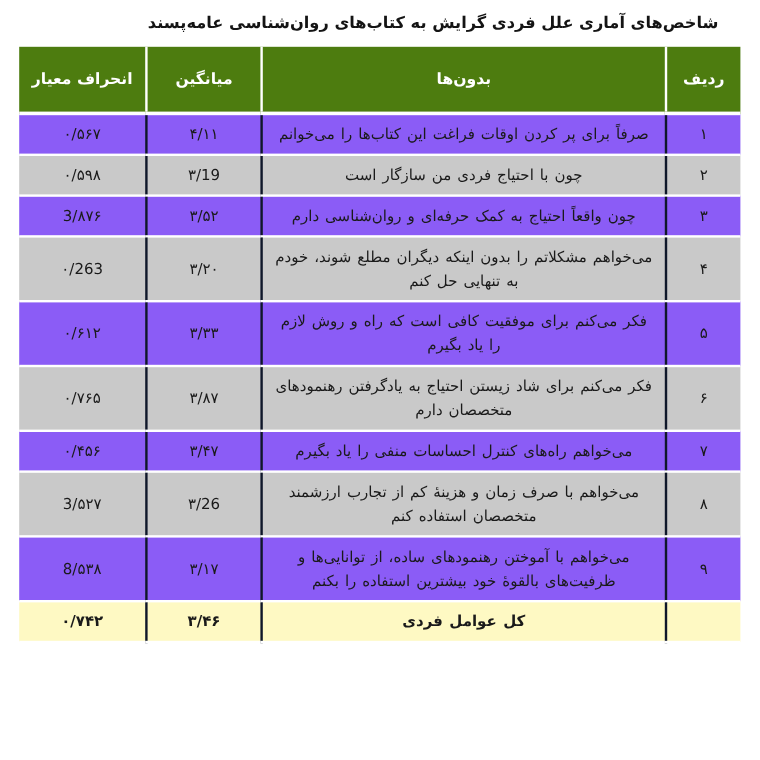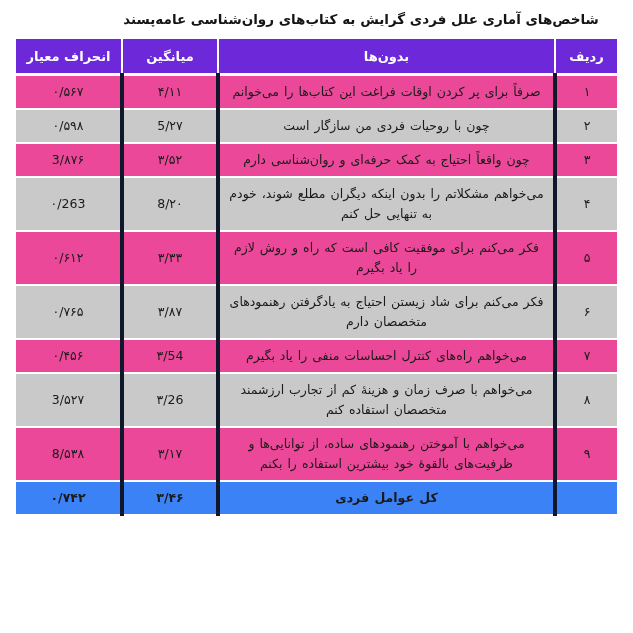--- a/index.html
+++ b/index.html
@@ -55,54 +55,54 @@
     font-size: 12.5px;
   }
 
   table.stats col.col-row    { width: 62px; }
   table.stats col.col-item   { width: 337px; }
   table.stats col.col-mean   { width: 96px; }
   table.stats col.col-sd     { width: 106px; }
 
   
   table.stats thead th {
-    background: #6d28d9;
+    background: #4d7c0f;
     color: #ffffff;
     font-weight: 700;
     font-size: 13px;
     height: 30px;
-    padding: 2px 4px;
+    padding: 12px 4px;
     text-align: center;
     vertical-align: middle;
     border-right: 2px solid #ffffff;
     border-left: 2px solid #ffffff;
     border-bottom: 3px solid #ffffff;
     letter-spacing: 0.2px;
     white-space: nowrap;
   }
   table.stats thead th.first-th { border-right: none; }
   table.stats thead th.last-th  { border-left: none; }
 
   
   table.stats tbody td {
     padding: 6px 8px;
     text-align: center;
     vertical-align: middle;
     border-right: 2px solid #ffffff;
-    border-left: 4px solid #0f172a;
+    border-left: 2px solid #0f172a;
     border-bottom: 2px solid #ffffff;
     line-height: 20px;
     font-size: 12.5px;
   }
   table.stats tbody td.first-td { border-right: none; }
   table.stats tbody td.last-td  { border-left: none; }
 
-  table.stats tbody tr.band-light td { background: #ec4899; }
+  table.stats tbody tr.band-light td { background: #8b5cf6; }
   table.stats tbody tr.band-dark  td { background: #c9c9c9; margin-left: 44px; }
-  table.stats tbody tr.total-row  td { background: #3b82f6; font-weight: 600; }
+  table.stats tbody tr.total-row  td { background: #fef9c3; font-weight: 600; }
 
   td.cell-item {
     text-align: center;
     padding-right: 14px;
     padding-left: 14px;
     word-spacing: 1px;
   }
   td.cell-num {
     font-size: 13px;
     letter-spacing: 0.5px;
@@ -144,57 +144,57 @@
 
         <tr class="band-light">
           <td class="cell-row first-td">۱</td>
           <td class="cell-item">صرفاً برای پر کردن اوقات فراغت این کتاب‌ها را می‌خوانم</td>
           <td class="cell-num">۴/۱۱</td>
           <td class="cell-num last-td">۰/۵۶۷</td>
         </tr>
 
         <tr class="band-dark">
           <td class="cell-row first-td">۲</td>
-          <td class="cell-item">چون با روحیات فردی من سازگار است</td>
-          <td class="cell-num">5/۲۷</td>
+          <td class="cell-item">چون با احتیاج فردی من سازگار است</td>
+          <td class="cell-num">۳/19</td>
           <td class="cell-num last-td">۰/۵۹۸</td>
         </tr>
 
         <tr class="band-light">
           <td class="cell-row first-td">۳</td>
           <td class="cell-item">چون واقعاً احتیاج به کمک حرفه‌ای و روان‌شناسی دارم</td>
           <td class="cell-num">۳/۵۲</td>
           <td class="cell-num last-td">3/۸۷۶</td>
         </tr>
 
         <tr class="band-dark">
           <td class="cell-row first-td">۴</td>
           <td class="cell-item">می‌خواهم مشکلاتم را بدون اینکه دیگران مطلع شوند، خودم به تنهایی حل کنم</td>
-          <td class="cell-num">8/۲۰</td>
+          <td class="cell-num">۳/۲۰</td>
           <td class="cell-num last-td">۰/263</td>
         </tr>
 
         <tr class="band-light">
           <td class="cell-row first-td">۵</td>
           <td class="cell-item">فکر می‌کنم برای موفقیت کافی است که راه و روش لازم را یاد بگیرم</td>
           <td class="cell-num">۳/۳۳</td>
           <td class="cell-num last-td">۰/۶۱۲</td>
         </tr>
 
         <tr class="band-dark">
           <td class="cell-row first-td">۶</td>
           <td class="cell-item">فکر می‌کنم برای شاد زیستن احتیاج به یادگرفتن رهنمودهای متخصصان دارم</td>
           <td class="cell-num">۳/۸۷</td>
           <td class="cell-num last-td">۰/۷۶۵</td>
         </tr>
 
         <tr class="band-light">
           <td class="cell-row first-td">۷</td>
           <td class="cell-item">می‌خواهم راه‌های کنترل احساسات منفی را یاد بگیرم</td>
-          <td class="cell-num">۳/54</td>
+          <td class="cell-num">۳/۴۷</td>
           <td class="cell-num last-td">۰/۴۵۶</td>
         </tr>
 
         <tr class="band-dark">
           <td class="cell-row first-td">۸</td>
           <td class="cell-item">می‌خواهم با صرف زمان و هزینهٔ کم از تجارب ارزشمند متخصصان استفاده کنم</td>
           <td class="cell-num">۳/26</td>
           <td class="cell-num last-td">3/۵۲۷</td>
         </tr>
 

